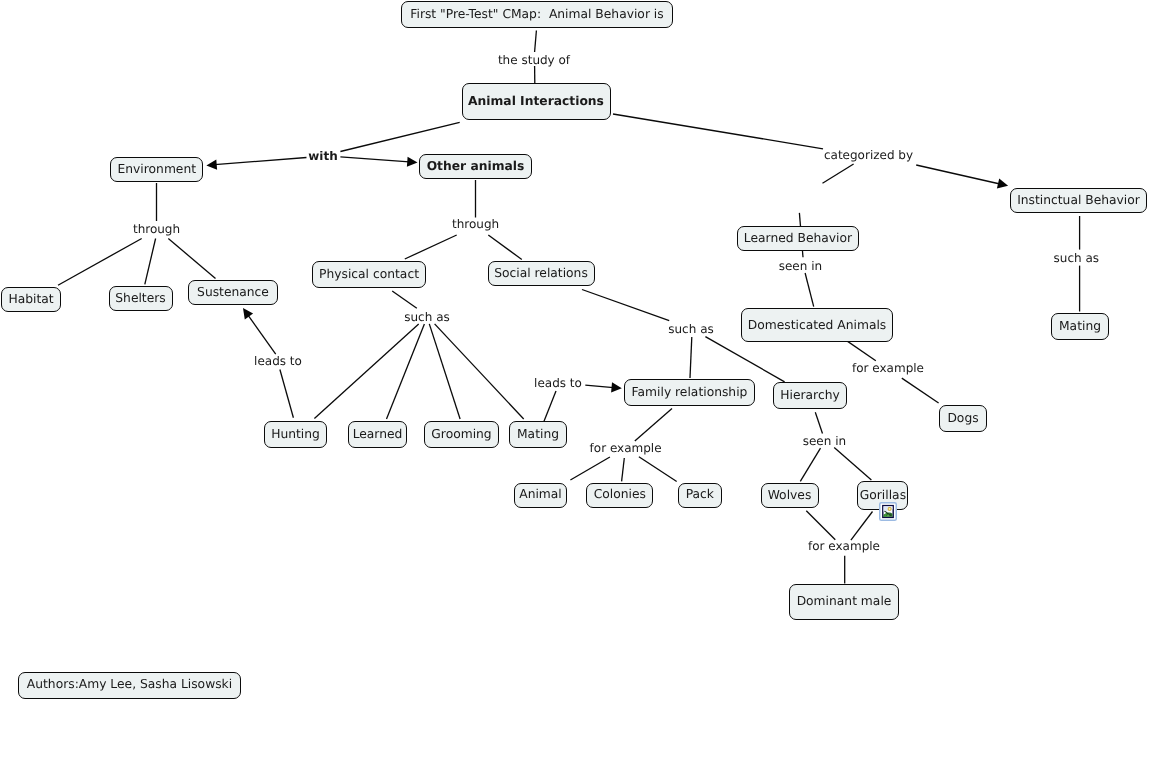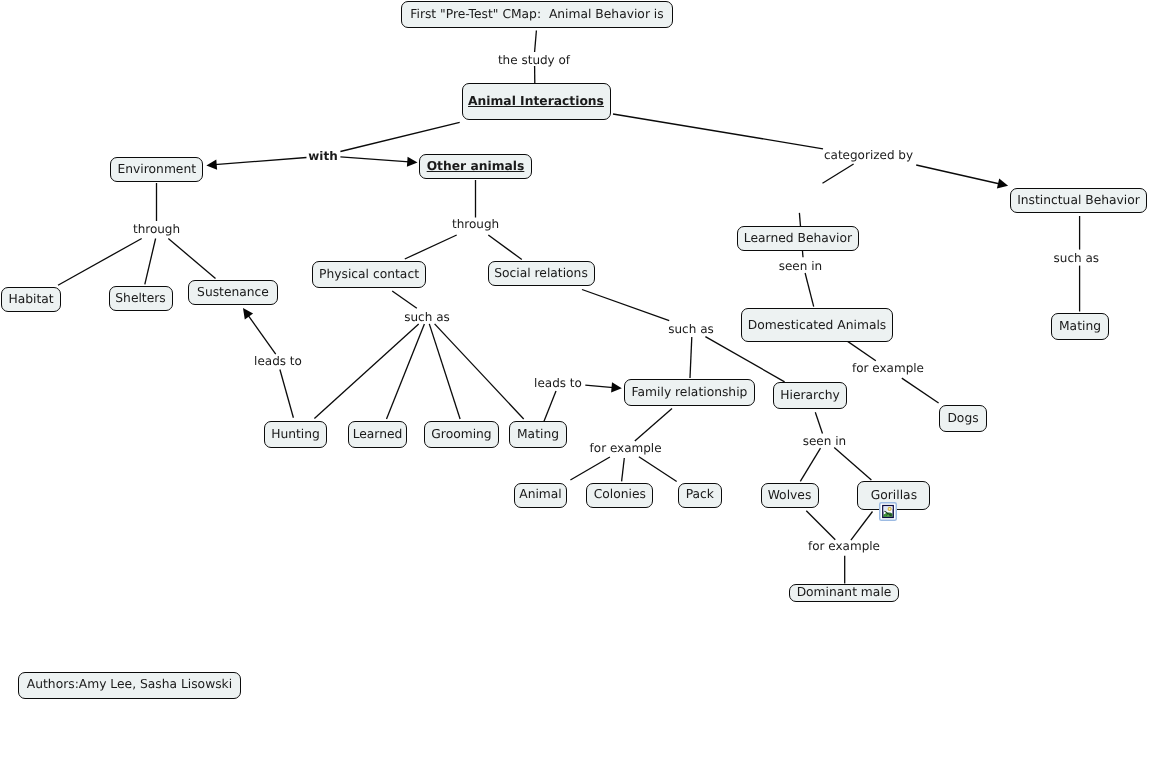--- a/index.html
+++ b/index.html
@@ -7,21 +7,21 @@
   #cmap{position:relative;width:1149px;height:768px;overflow:hidden;background:#ffffff;
         font-family:"DejaVu Sans","Liberation Sans",sans-serif;
         -webkit-font-smoothing:antialiased;text-rendering:geometricPrecision;
         transform:translateZ(0);will-change:transform;}
   #edge-layer{position:absolute;left:0;top:0;width:1149px;height:768px;pointer-events:none;}
   .edge{fill:none;stroke:#0a0a0a;stroke-width:1.3;}
   .arrowhead{fill:#050505;stroke:none;}
   .node{position:absolute;box-sizing:border-box;border:1.35px solid #0b0b0b;border-radius:7px;
         background:#edf2f2;display:flex;align-items:center;justify-content:center;
         font-size:12.3px;color:#1a1a1a;white-space:pre;line-height:1;}
-  .node.bold{font-weight:bold;text-decoration:underline;}
+  .node.bold{font-weight:bold;}
   .node-text{display:block;position:relative;top:-0.4px;}
   .lbl{position:absolute;font-size:12px;color:#1a1a1a;white-space:nowrap;line-height:1;
        transform:translate(-50%,-50%);}
   .lbl.bold{font-weight:bold;}
   .media-thumb{position:absolute;}
 </style>
 </head>
 <body>
 
 <div id="cmap">
@@ -150,24 +150,24 @@
   </div>
   <div class="node" style="left:586.3px;top:482.5px;width:67px;height:25px;">
     <span class="node-text">Colonies</span>
   </div>
   <div class="node" style="left:677.8px;top:482.5px;width:44px;height:25px;">
     <span class="node-text">Pack</span>
   </div>
   <div class="node" style="left:760.5px;top:483px;width:58px;height:25px;">
     <span class="node-text">Wolves</span>
   </div>
-  <div class="node" style="left:857.4px;top:481px;width:73px;height:29px;">
+  <div class="node" style="left:857.4px;top:481px;width:51px;height:29px;">
     <span class="node-text">Gorillas</span>
   </div>
-  <div class="node" style="left:789px;top:584px;width:110px;height:18px;">
+  <div class="node" style="left:789px;top:584px;width:110px;height:36px;">
     <span class="node-text">Dominant male</span>
   </div>
   <div class="node" style="left:18px;top:671.5px;width:223px;height:27px;">
     <span class="node-text">Authors:Amy Lee, Sasha Lisowski</span>
   </div>
   <div class="lbl" style="left:534px;top:59.5px;">the study of</div>
   <div class="lbl bold" style="left:323px;top:156px;">with</div>
   <div class="lbl" style="left:868.5px;top:155.0px;">categorized by</div>
   <div class="lbl" style="left:156.5px;top:228.6px;">through</div>
   <div class="lbl" style="left:475.6px;top:224.4px;">through</div>

